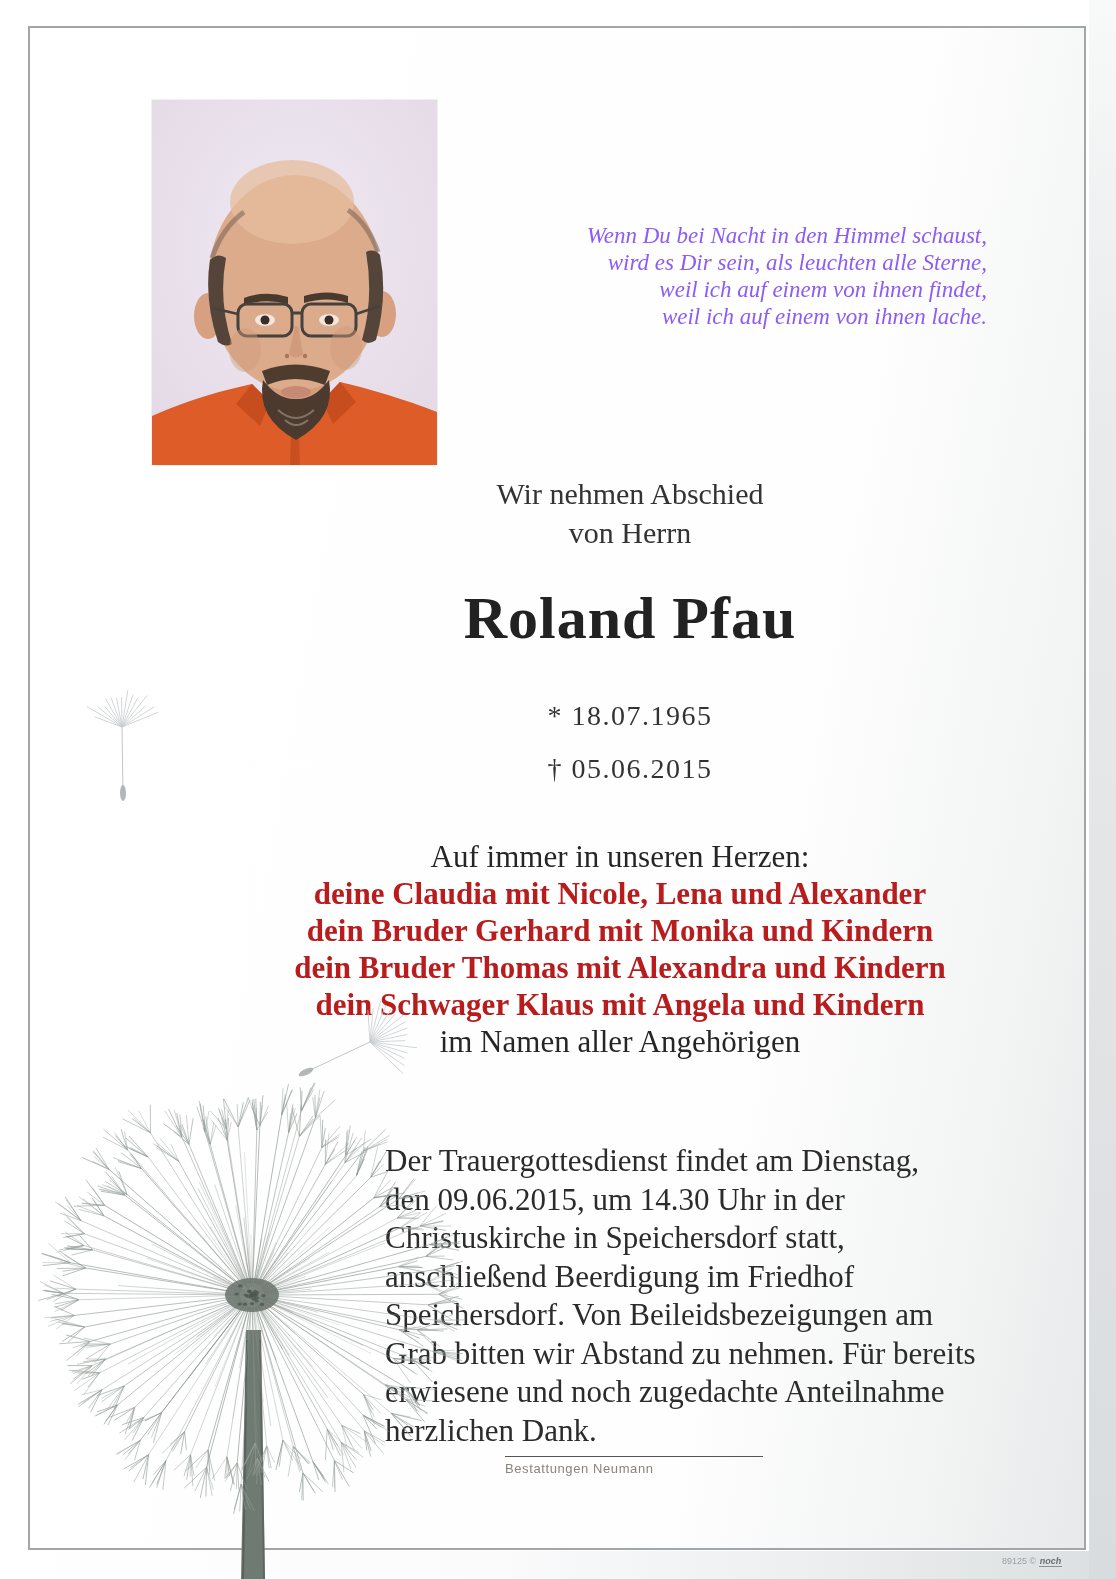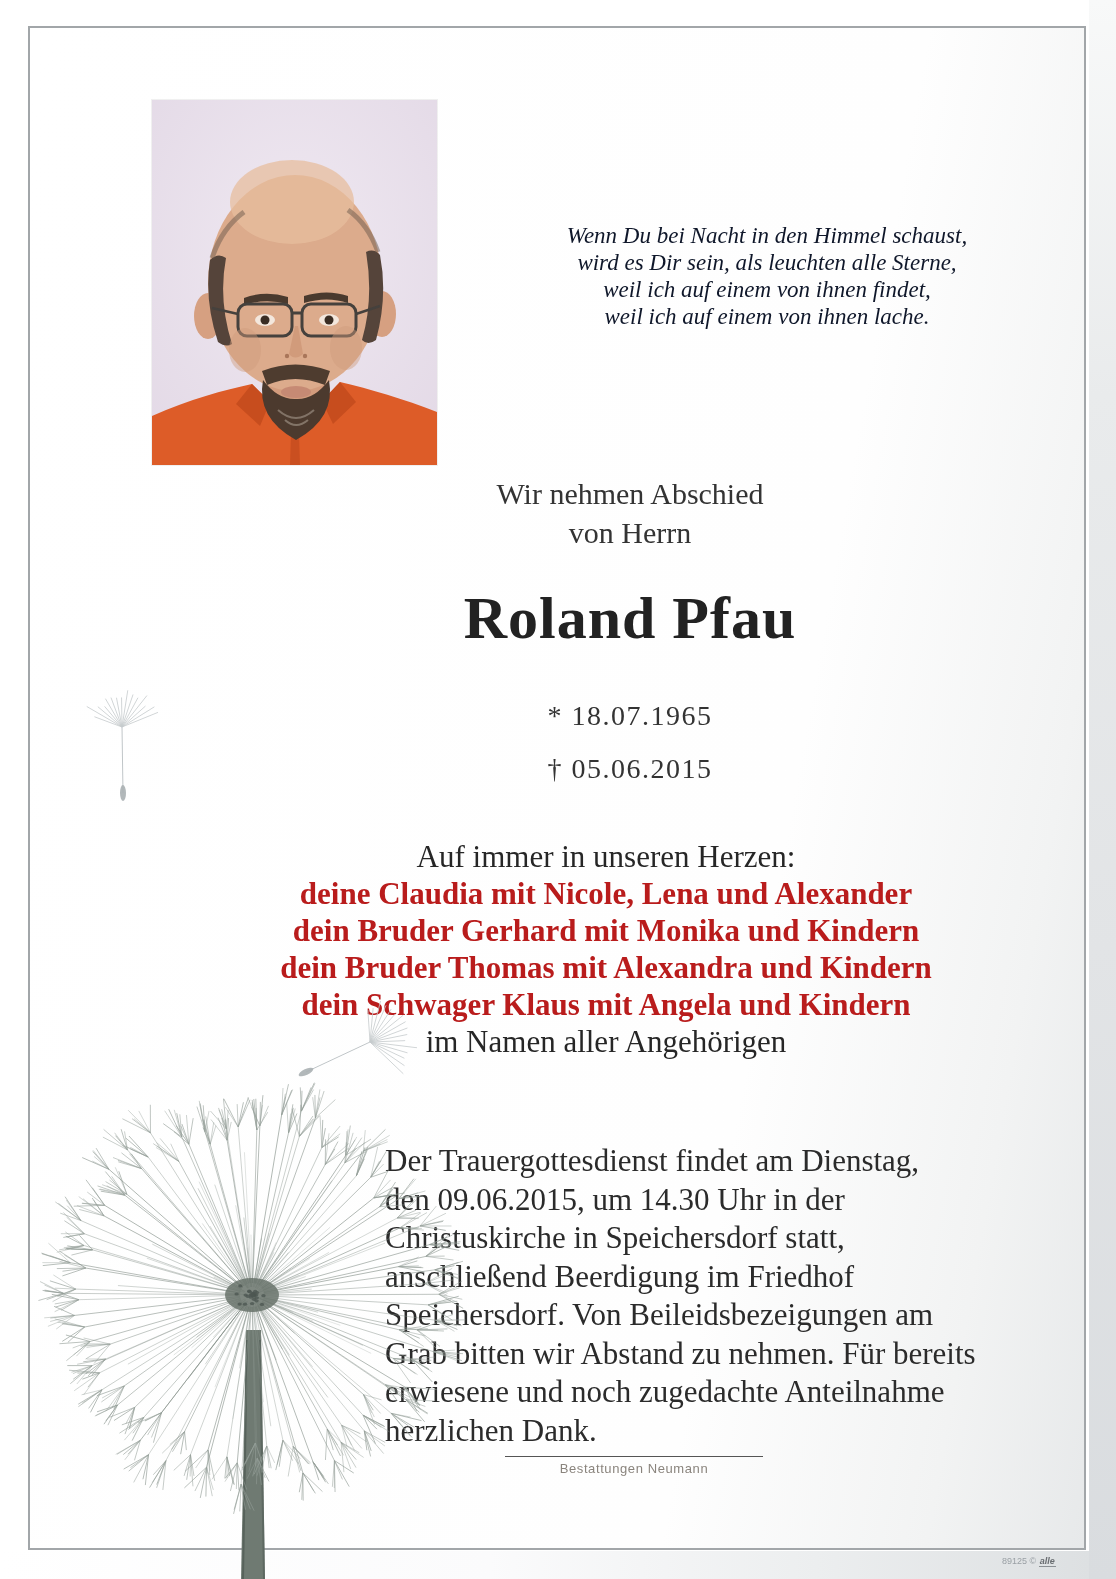--- a/index.html
+++ b/index.html
@@ -22,46 +22,46 @@
     position:absolute;left:28px;top:26px;width:1058px;height:1524px;
     border:2px solid #a2a6a9;box-sizing:border-box;
     background:linear-gradient(100deg,#ffffff 0%,#fefefe 68%,#f2f3f3 88%,#e7e9ea 100%);
   }
   .photo{
     position:absolute;left:152px;top:100px;width:285px;height:365px;
     box-shadow:0 0 0 1px rgba(0,0,0,0.06);
   }
   .poem{
     position:absolute;left:547px;top:222px;width:440px;
-    text-align:center;font-style:italic;font-size:23px;line-height:27px;color:#0f172a;
+    text-align:right;font-style:italic;font-size:23px;line-height:27px;color:#8b5cf6;
   }
   .farewell{
     position:absolute;left:130px;top:474px;width:1000px;
     text-align:center;font-size:30px;line-height:39px;color:#333;
   }
   .name{
     position:absolute;left:130px;top:586px;width:1000px;
     text-align:center;font-size:60px;line-height:64px;font-weight:bold;
     letter-spacing:1px;color:#222;
   }
   .birth{position:absolute;left:130px;top:700px;width:1000px;text-align:center;
     font-size:28px;letter-spacing:1.5px;color:#333;}
   .death{position:absolute;left:130px;top:753px;width:1000px;text-align:center;
     font-size:28px;letter-spacing:1.5px;color:#333;}
   .family{
-    position:absolute;left:111px;top:838px;width:990px;
+    position:absolute;left:125px;top:838px;width:990px;
     text-align:center;font-size:31px;line-height:37px;color:#262626;
   }
   .family .bold{font-weight:bold;color:#b91c1c;}
   .announcement{
     position:absolute;left:385px;top:1142px;width:680px;
     text-align:left;font-size:31px;line-height:38.5px;color:#2b2b2b;
   }
   .signature{
-    position:absolute;left:505px;top:1456px;width:258px;text-align:center;
+    position:absolute;left:505px;top:1456px;width:258px;text-align:left;
   }
   .signature .rule{border-top:1px solid #555;height:0;margin-bottom:4px;}
   .signature .home{
     font-family:"Liberation Sans","DejaVu Sans",sans-serif;
     font-size:13px;letter-spacing:0.6px;color:#8a847d;
   }
   .print-mark{
     position:absolute;left:1002px;top:1556px;width:110px;
     font-family:"Liberation Sans","DejaVu Sans",sans-serif;
     font-size:9px;color:#9aa0a5;white-space:nowrap;
@@ -177,21 +177,21 @@
     <div>herzlichen Dank.</div>
   </div>
 
   <div class="signature">
     <div class="rule"></div>
     <div class="home">Bestattungen Neumann</div>
   </div>
 
   <div class="print-mark">
     <span>89125 ©</span>
-    <span class="logo">alle</span>
+    <span class="logo">noch</span>
   </div>
 
   <svg id="dandelion" class="deco" width="470" height="499" viewBox="0 0 470 499">
       <polygon points="226,250 241,250 245,499 221,499" fill="#6f7a72"></polygon>
       <line x1="227" y1="260" x2="223" y2="499" stroke="#525d56" stroke-width="2" opacity="0.8"></line>
       <line x1="240" y1="260" x2="244" y2="499" stroke="#525d56" stroke-width="2" opacity="0.6"></line>
       <line x1="236.76149335288306" y1="221.42869979470578" x2="307.91334271987785" y2="317.493914112725" stroke="#8b968f" stroke-width="1" opacity="0.3959491921290519"></line>
       <line x1="236.58561141741865" y1="208.44468399476884" x2="312.0185942239492" y2="100.6102003235959" stroke="#8b968f" stroke-width="1" opacity="0.3989834023355429"></line>
       <line x1="239.36854249548918" y1="211.8847822721084" x2="279.1695323219833" y2="195.0580150829349" stroke="#8b968f" stroke-width="1" opacity="0.22864420533582763"></line>
       <line x1="235.53199980137268" y1="207.8219099056153" x2="255.24854042821227" y2="167.75194588295406" stroke="#8b968f" stroke-width="1" opacity="0.22965200067015923"></line>

